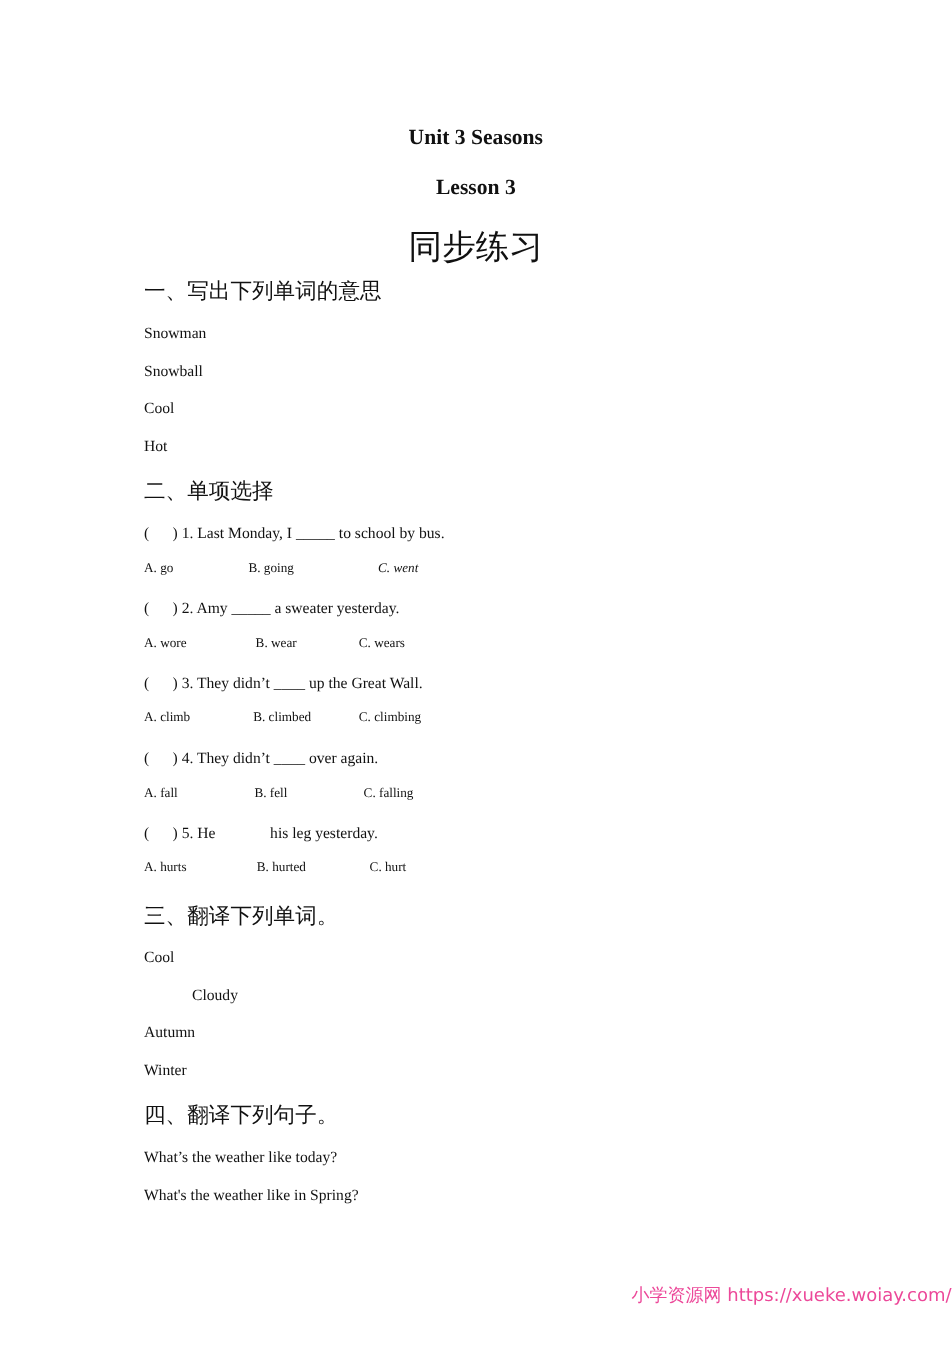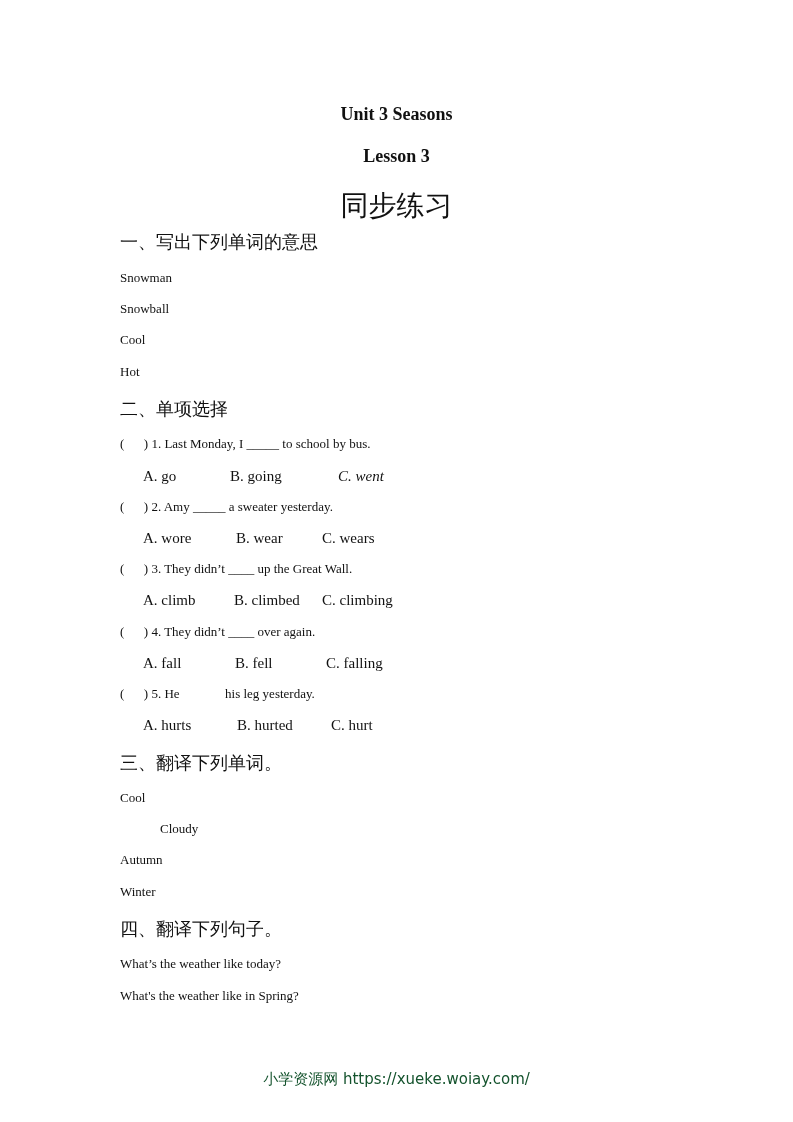--- a/index.html
+++ b/index.html
@@ -3,22 +3,22 @@
 <meta charset="utf-8">
 <style>
   html, body { margin: 0; padding: 0; background: #ffffff; }
   body { width: 793px; height: 1122px; position: relative; overflow: hidden; color: #111; }
   .serif { font-family: "Liberation Serif", "DejaVu Serif", serif; }
   .sans { font-family: "DejaVu Sans", "Liberation Sans", sans-serif; }
   .title { position: absolute; left: 0; width: 793px; text-align: center; font-weight: bold; font-size: 18px; }
   .subtitle-cn { position: absolute; left: 0; width: 793px; text-align: center; font-size: 28px; }
   .heading { position: absolute; left: 120px; font-size: 18px; font-weight: normal; white-space: nowrap; }
   .line { position: absolute; left: 120px; font-size: 13px; white-space: nowrap; }
-  .opt { position: absolute; font-size: 15px; white-space: nowrap; margin-left: 23px; }
-  .footer { position: absolute; left: 0; width: 793px; top: 1070px; text-align: center; font-size: 15px; color: #14532d; }
+  .opt { position: absolute; font-size: 11px; white-space: nowrap; }
+  .footer { position: absolute; left: 0; width: 793px; top: 1070px; text-align: right; font-size: 15px; color: #ec4899; }
 </style>
 </head>
 <body>
 
 <div>
 
   <div class="title serif" style="top:104px;">Unit 3 Seasons</div>
   <div class="title serif" style="top:146px;">Lesson 3</div>
   <div class="subtitle-cn sans" style="top:187px;">同步练习</div>
 

